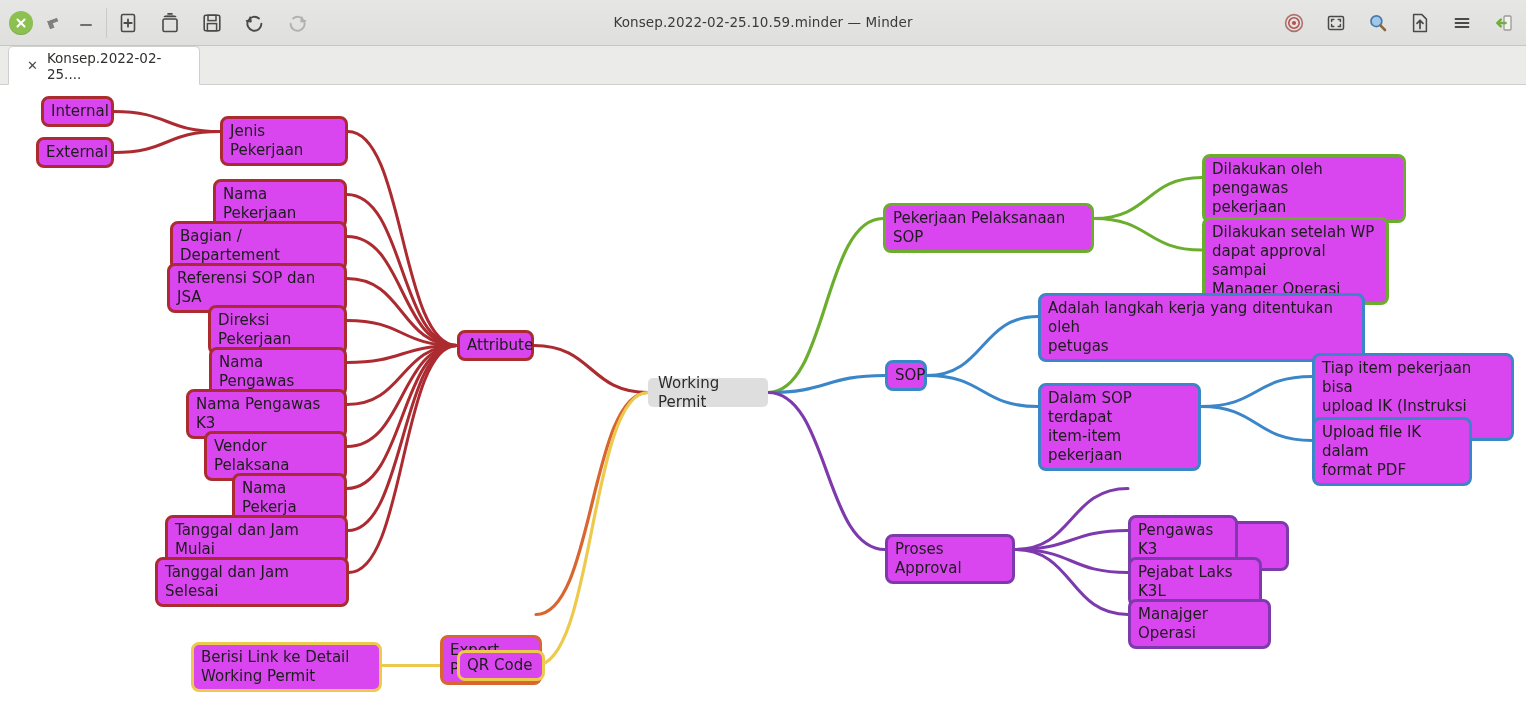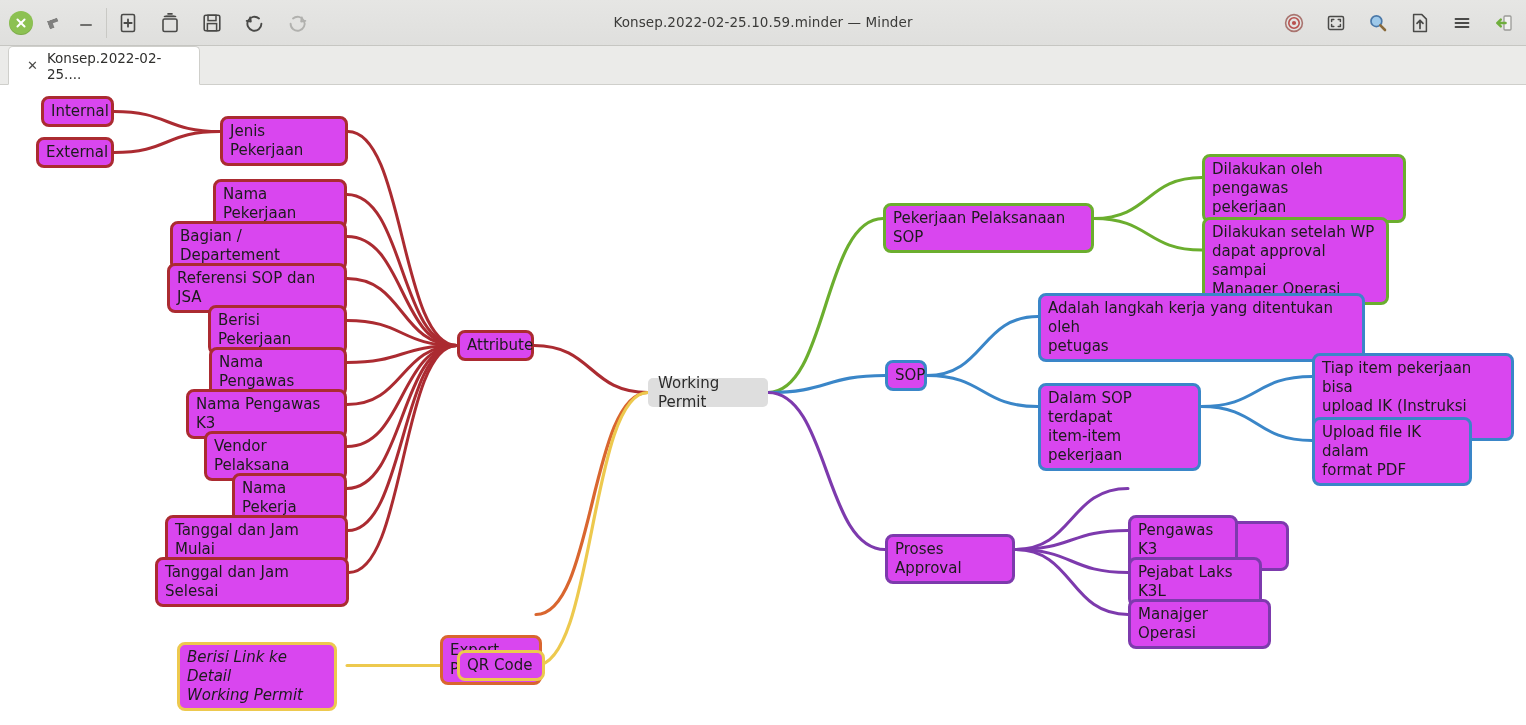--- a/index.html
+++ b/index.html
@@ -328,21 +328,21 @@
     </svg>
   <div id="nodes-layer">
       <div class="node root" style="left: 648px; top: 293px; width: 120px; height: 29px;">Working Permit</div>
       <div class="node" style="left: 41px; top: 11px; width: 73px; min-height: 31px; border-color: rgb(171, 43, 49);">Internal</div>
       <div class="node" style="left: 36px; top: 52px; width: 78px; min-height: 31px; border-color: rgb(171, 43, 49);">External</div>
       <div class="node" style="left: 220px; top: 31px; width: 128px; min-height: 31px; border-color: rgb(171, 43, 49);">Jenis Pekerjaan</div>
       <div class="node" style="left: 457px; top: 245px; width: 77px; min-height: 31px; border-color: rgb(171, 43, 49);">Attribute</div>
       <div class="node" style="left: 213px; top: 94px; width: 134px; min-height: 31px; border-color: rgb(171, 43, 49);">Nama Pekerjaan</div>
       <div class="node" style="left: 170px; top: 136px; width: 177px; min-height: 31px; border-color: rgb(171, 43, 49);">Bagian / Departement</div>
       <div class="node" style="left: 167px; top: 178px; width: 180px; min-height: 31px; border-color: rgb(171, 43, 49);">Referensi SOP dan JSA</div>
-      <div class="node" style="left: 208px; top: 220px; width: 139px; min-height: 31px; border-color: rgb(171, 43, 49);">Berisi Pekerjaan</div>
+      <div class="node" style="left: 208px; top: 220px; width: 139px; min-height: 31px; border-color: rgb(171, 43, 49);">Direksi Pekerjaan</div>
       <div class="node" style="left: 209px; top: 262px; width: 138px; min-height: 31px; border-color: rgb(171, 43, 49);">Nama Pengawas</div>
       <div class="node" style="left: 186px; top: 304px; width: 161px; min-height: 31px; border-color: rgb(171, 43, 49);">Nama Pengawas K3</div>
       <div class="node" style="left: 204px; top: 346px; width: 143px; min-height: 31px; border-color: rgb(171, 43, 49);">Vendor Pelaksana</div>
       <div class="node" style="left: 232px; top: 388px; width: 115px; min-height: 31px; border-color: rgb(171, 43, 49);">Nama Pekerja</div>
       <div class="node" style="left: 165px; top: 430px; width: 183px; min-height: 31px; border-color: rgb(171, 43, 49);">Tanggal dan Jam Mulai</div>
       <div class="node" style="left: 155px; top: 472px; width: 194px; min-height: 31px; border-color: rgb(171, 43, 49);">Tanggal dan Jam Selesai</div>
       <div class="node" style="left: 883px; top: 118px; width: 211px; min-height: 31px; border-color: rgb(107, 174, 46);">Pekerjaan Pelaksanaan SOP</div>
       <div class="node" style="left: 1202px; top: 69px; width: 204px; min-height: 47px; border-color: rgb(107, 174, 46);">Dilakukan oleh pengawas
 pekerjaan</div>
       <div class="node" style="left: 1202px; top: 132px; width: 187px; min-height: 66px; border-color: rgb(107, 174, 46);">Dilakukan setelah WP
@@ -357,16 +357,16 @@
 upload IK (Instruksi Kerja)</div>
       <div class="node" style="left: 1312px; top: 332px; width: 160px; min-height: 47px; border-color: rgb(58, 134, 200);">Upload file IK dalam
 format PDF</div>
       <div class="node" style="left: 885px; top: 449px; width: 130px; min-height: 31px; border-color: rgb(125, 58, 173);">Proses Approval</div>
       <div class="node" style="left: 1128px; top: 388px; width: 161px; min-height: 31px; border-color: rgb(125, 58, 173); margin-top: 48px;">Pengawas Pekerjaan</div>
       <div class="node" style="left: 1128px; top: 430px; width: 110px; min-height: 31px; border-color: rgb(125, 58, 173);">Pengawas K3</div>
       <div class="node" style="left: 1128px; top: 472px; width: 134px; min-height: 31px; border-color: rgb(125, 58, 173);">Pejabat Laks K3L</div>
       <div class="node" style="left: 1128px; top: 514px; width: 143px; min-height: 31px; border-color: rgb(125, 58, 173);">Manajger Operasi</div>
       <div class="node" style="left: 440px; top: 514px; width: 102px; min-height: 31px; border-color: rgb(217, 102, 47); margin-top: 36px;">Export PDF</div>
       <div class="node" style="left: 457px; top: 565px; width: 88px; min-height: 31px; border-color: rgb(237, 201, 78);">QR Code</div>
-      <div class="node" style="left: 177px; top: 557px; width: 160px; min-height: 47px; border-color: rgb(237, 201, 78); font-style: italic;">Berisi Link ke Detail
+      <div class="node" style="left: 191px; top: 557px; width: 191px; min-height: 47px; border-color: rgb(237, 201, 78);">Berisi Link ke Detail
 Working Permit</div>
     </div>
 </div>
 
 </body></html>

